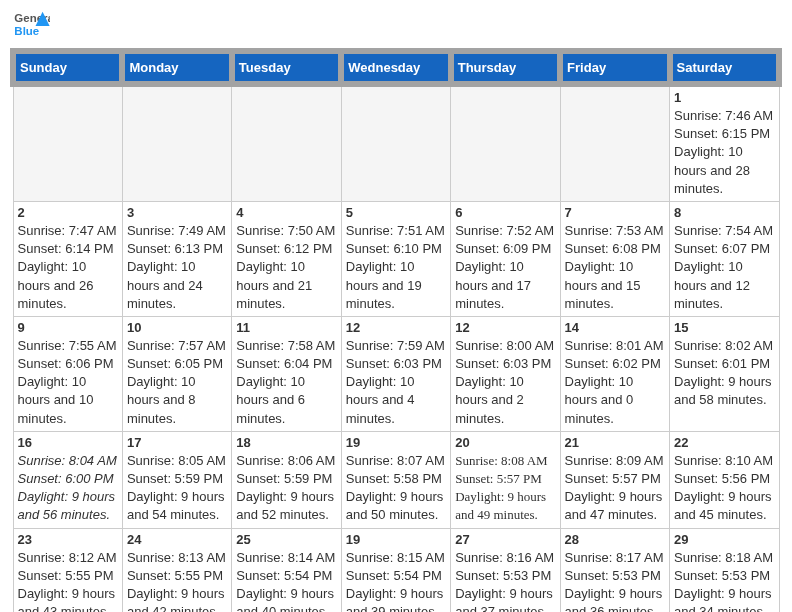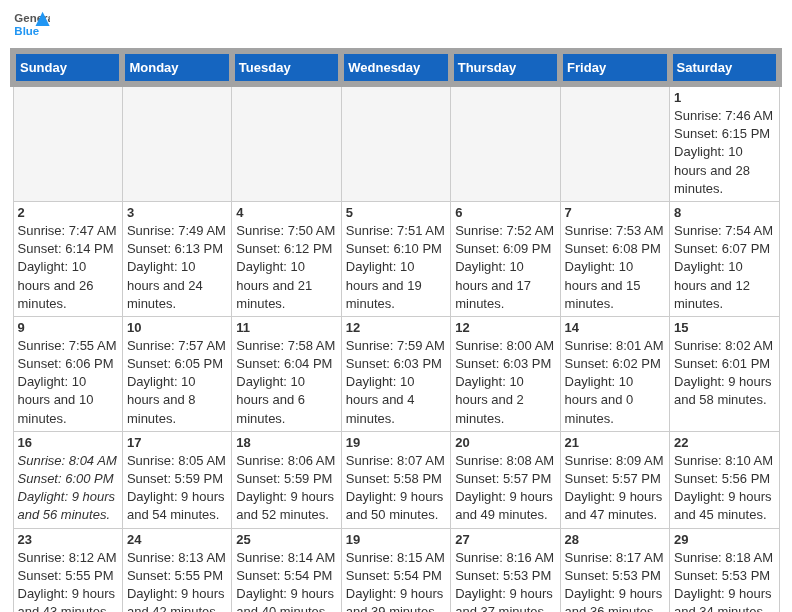--- a/index.html
+++ b/index.html
@@ -232,21 +232,21 @@
 Daylight: 9 hours and 52 minutes.</div>
         </td>
         <td>
           <span class="day-number">19</span>
           <div class="day-info" style="white-space: pre-line;">Sunrise: 8:07 AM
 Sunset: 5:58 PM
 Daylight: 9 hours and 50 minutes.</div>
         </td>
         <td>
           <span class="day-number">20</span>
-          <div class="day-info" style="white-space: pre-line;">Sunrise: 8:08 AM
+          <div class="day-info" style="white-space: pre-line; font-family: Liberation Serif, serif;">Sunrise: 8:08 AM
 Sunset: 5:57 PM
 Daylight: 9 hours and 49 minutes.</div>
         </td>
         <td>
           <span class="day-number">21</span>
           <div class="day-info" style="white-space: pre-line;">Sunrise: 8:09 AM
 Sunset: 5:57 PM
 Daylight: 9 hours and 47 minutes.</div>
         </td>
         <td>

